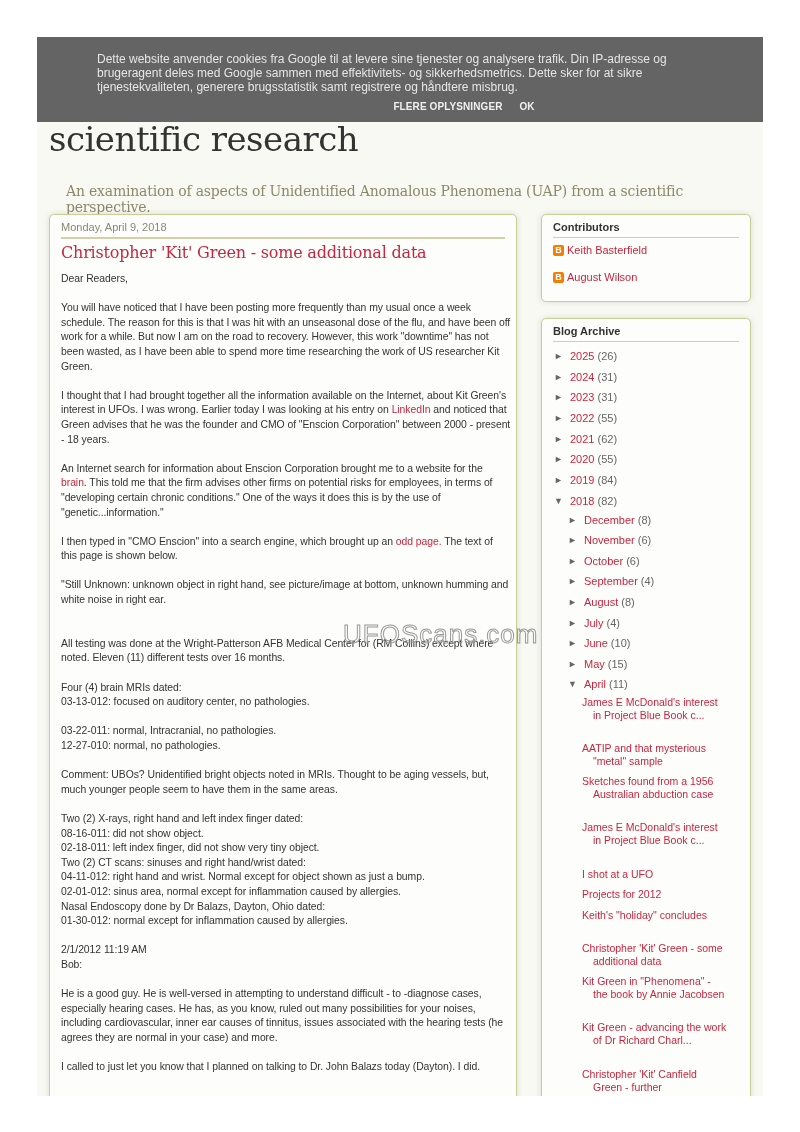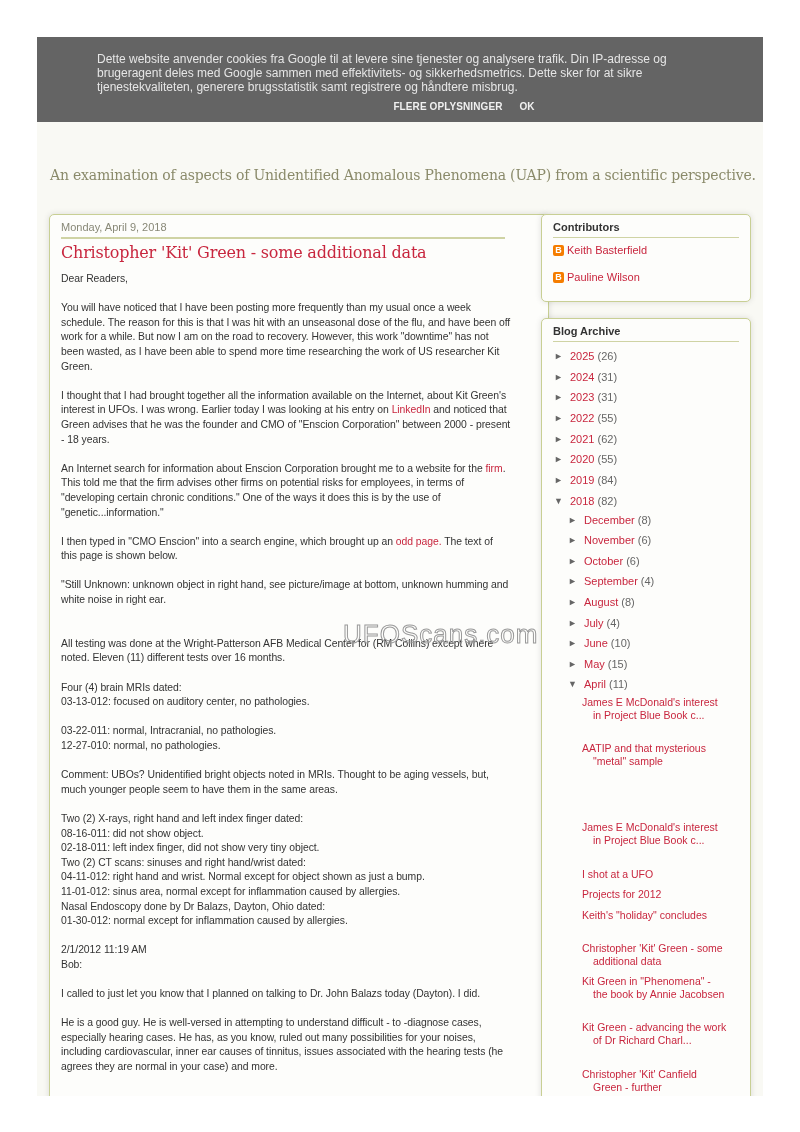--- a/index.html
+++ b/index.html
@@ -25,30 +25,29 @@
     font-size:10px; font-weight:bold; color:#f0f0f0; letter-spacing:0.1px;padding-left:43px;
   }
   .cookie-actions span { margin:0 7px; cursor:pointer; }
 
   .blog-title {
     position:absolute; left:12px; top:82px; margin:0;
     font-family:"DejaVu Serif", serif; font-weight:normal; font-size:34px; color:#333333;
     letter-spacing:-0.5px;
   }
   .blog-desc {
-    position:absolute; left:13px; top:130px; margin:0;
+    position:absolute; left:13px; top:130px; margin:16px;
     font-family:"DejaVu Serif", serif; font-size:14px; color:#8a8a6a;
     letter-spacing:-0.2px;
   }
 
   .post-box {
     position:absolute; left:12px; top:177px; width:466px; height:900px;
     background:#fdfdfb; border:1px solid #c8cf94; border-radius:5px;
     box-shadow:0 0 6px rgba(0,0,0,0.12);
-    padding-left:32px;
   }
   .post-date {
     position:absolute; left:11px; top:6px; font-family:"Liberation Sans", sans-serif;
     font-size:11px; color:#888877;
   }
   .post-date-line {
     position:absolute; left:11px; top:22px; width:444px; height:2px; background:#cfd3a4;
   }
   .post-title {
     position:absolute; left:11px; top:28px; margin:0;
@@ -103,74 +102,75 @@
 <div class="page">
 
   <div class="cookie-bar">
     <div class="cookie-text">Dette website anvender cookies fra Google til at levere sine tjenester og analysere trafik. Din IP-adresse og brugeragent deles med Google sammen med effektivitets- og sikkerhedsmetrics. Dette sker for at sikre tjenestekvaliteten, generere brugsstatistik samt registrere og håndtere misbrug.</div>
     <div class="cookie-actions">
       <span>FLERE OPLYSNINGER</span>
       <span>OK</span>
     </div>
   </div>
 
+  <h1 class="blog-title">scientific research</h1>
   <p class="blog-desc">An examination of aspects of Unidentified Anomalous Phenomena (UAP) from a scientific perspective.</p>
 
   <div class="post-box">
     <div class="post-date">Monday, April 9, 2018</div>
     <div class="post-date-line"></div>
     <h3 class="post-title">Christopher 'Kit' Green - some additional data</h3>
     <div class="post-body">
       <p>Dear Readers,</p>
       <p>You will have noticed that I have been posting more frequently than my usual once a week schedule. The reason for this is that I was hit with an unseasonal dose of the flu, and have been off work for a while. But now I am on the road to recovery. However, this work "downtime" has not been wasted, as I have been able to spend more time researching the work of US researcher Kit Green.</p>
       <p><span>I thought that I had brought together all the information available on the Internet, about Kit Green's interest in UFOs. I was wrong. Earlier today I was looking at his entry on </span><a>LinkedIn</a><span> and noticed that Green advises that he was the founder and CMO of "Enscion Corporation" between 2000 - present - 18 years.</span></p>
-      <p><span>An Internet search for information about Enscion Corporation brought me to a website for the </span><a>firm</a><span>. This told me that the firm advises other firms on potential risks for employees, in terms of "developing certain chronic conditions." One of the ways it does this is by the use of "genetic...information."</span></p>
+      <p><span>An Internet search for information about Enscion Corporation brought me to a website for the </span><a>brain</a><span>. This told me that the firm advises other firms on potential risks for employees, in terms of "developing certain chronic conditions." One of the ways it does this is by the use of "genetic...information."</span></p>
       <p><span>I then typed in "CMO Enscion" into a search engine, which brought up an </span><a>odd page.</a><span> The text of this page is shown below.</span></p>
       <p>"Still Unknown: unknown object in right hand, see picture/image at bottom, unknown humming and white noise in right ear.</p>
       <div class="gap2"></div>
       <p>All testing was done at the Wright-Patterson AFB Medical Center for (RM Collins) except where noted. Eleven (11) different tests over 16 months.</p>
       <p>
         <span>Four (4) brain MRIs dated:</span><br>
         <span>03-13-012: focused on auditory center, no pathologies.</span><br>
         <br>
         <span>03-22-011: normal, Intracranial, no pathologies.</span><br>
         <span>12-27-010: normal, no pathologies.</span>
       </p>
       <p>Comment: UBOs? Unidentified bright objects noted in MRIs. Thought to be aging vessels, but, much younger people seem to have them in the same areas.</p>
       <p>
         <span>Two (2) X-rays, right hand and left index finger dated:</span><br>
         <span>08-16-011: did not show object.</span><br>
         <span>02-18-011: left index finger, did not show very tiny object.</span><br>
         <span>Two (2) CT scans: sinuses and right hand/wrist dated:</span><br>
         <span>04-11-012: right hand and wrist. Normal except for object shown as just a bump.</span><br>
-        <span>11-01-012: sinus area, normal except for inflammation caused by allergies.</span><br>
+        <span>02-01-012: sinus area, normal except for inflammation caused by allergies.</span><br>
         <span>Nasal Endoscopy done by Dr Balazs, Dayton, Ohio dated:</span><br>
         <span>01-30-012: normal except for inflammation caused by allergies.</span>
       </p>
       <p>
         <span>2/1/2012 11:19 AM</span><br>
         <span>Bob:</span>
       </p>
+      <p>He is a good guy. He is well-versed in attempting to understand difficult - to -diagnose cases, especially hearing cases. He has, as you know, ruled out many possibilities for your noises, including cardiovascular, inner ear causes of tinnitus, issues associated with the hearing tests (he agrees they are normal in your case) and more.</p>
       <p>I called to just let you know that I planned on talking to Dr. John Balazs today (Dayton). I did.</p>
-      <p>He is a good guy. He is well-versed in attempting to understand difficult - to -diagnose cases, especially hearing cases. He has, as you know, ruled out many possibilities for your noises, including cardiovascular, inner ear causes of tinnitus, issues associated with the hearing tests (he agrees they are normal in your case) and more.</p>
     </div>
   </div>
 
   <div class="watermark">UFOScans.com</div>
 
   <div class="widget" style="top:177px; height:86px;">
     <h2>Contributors</h2>
     <div class="hr"></div>
     <div class="contrib" style="top:29px;">
       <span class="blogger-icon">B</span>
       <span>Keith Basterfield</span>
     </div>
     <div class="contrib" style="top:56px;">
       <span class="blogger-icon">B</span>
-      <span>Pauline Wilson</span>
+      <span>August Wilson</span>
     </div>
   </div>
 
   <div class="widget" id="archive" style="top:281px; height:800px;">
     <h2>Blog Archive</h2>
     <div class="hr"></div>
   <div class="arch-row" style="left: 12px; top: 31px;">
         <span class="tri">►</span>
         <span class="lbl">2025</span>
         <span class="cnt">(26)</span>
@@ -250,20 +250,21 @@
         <span class="lbl">May</span>
         <span class="cnt">(15)</span>
       </div>
       <div class="arch-row" style="left: 26px; top: 359px;">
         <span class="tri">▼</span>
         <span class="lbl">April</span>
         <span class="cnt">(11)</span>
       </div>
       <div class="post-link" style="top: 377px;">James E McDonald's interest in Project Blue Book c...</div>
       <div class="post-link" style="top: 423px;">AATIP and that mysterious "metal" sample</div>
+      <div class="post-link" style="top: 456px;">Sketches found from a 1956 Australian abduction case</div>
       <div class="post-link" style="top: 502px;">James E McDonald's interest in Project Blue Book c...</div>
       <div class="post-link" style="top: 549px;">I shot at a UFO</div>
       <div class="post-link" style="top: 569px;">Projects for 2012</div>
       <div class="post-link" style="top: 590px;">Keith's "holiday" concludes</div>
       <div class="post-link" style="top: 623px;">Christopher 'Kit' Green - some additional data</div>
       <div class="post-link" style="top: 656px;">Kit Green in "Phenomena" - the book by Annie Jacobsen</div>
       <div class="post-link" style="top: 702px;">Kit Green - advancing the work of Dr Richard Charl...</div>
       <div class="post-link" style="top: 749px;">Christopher 'Kit' Canfield Green - further</div>
     </div>
 

